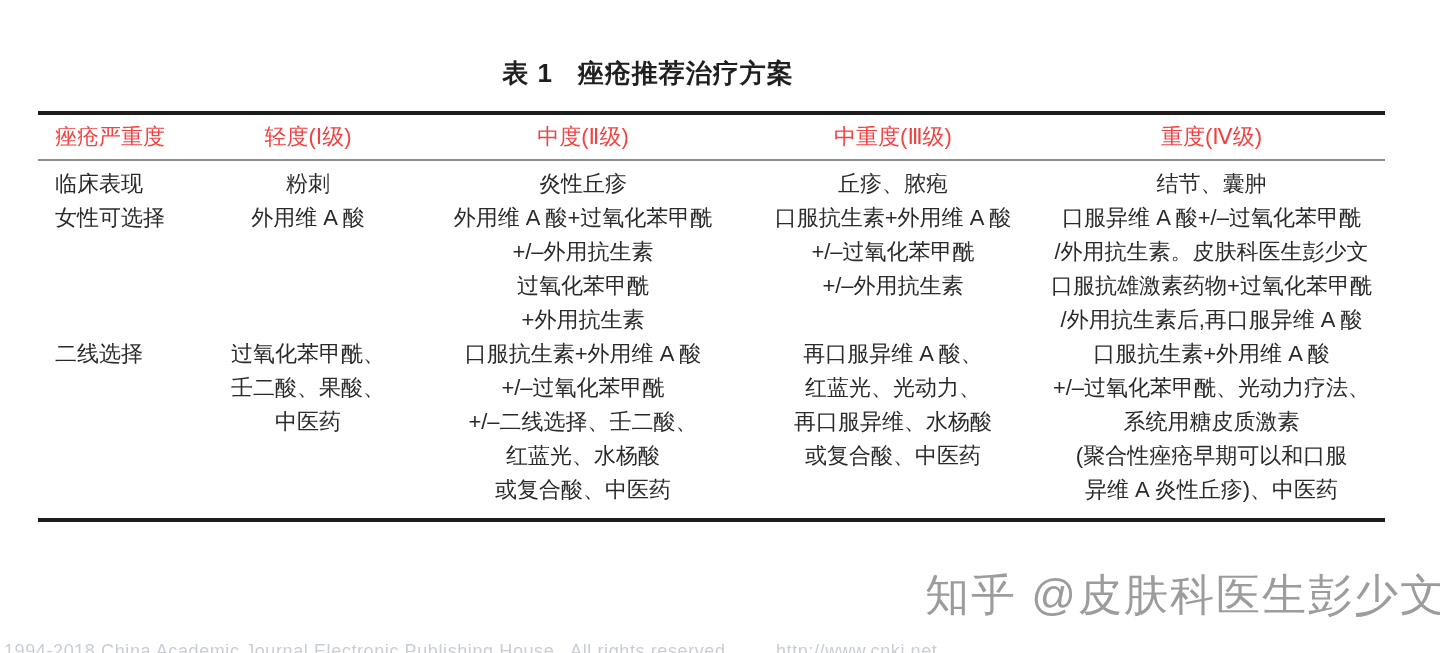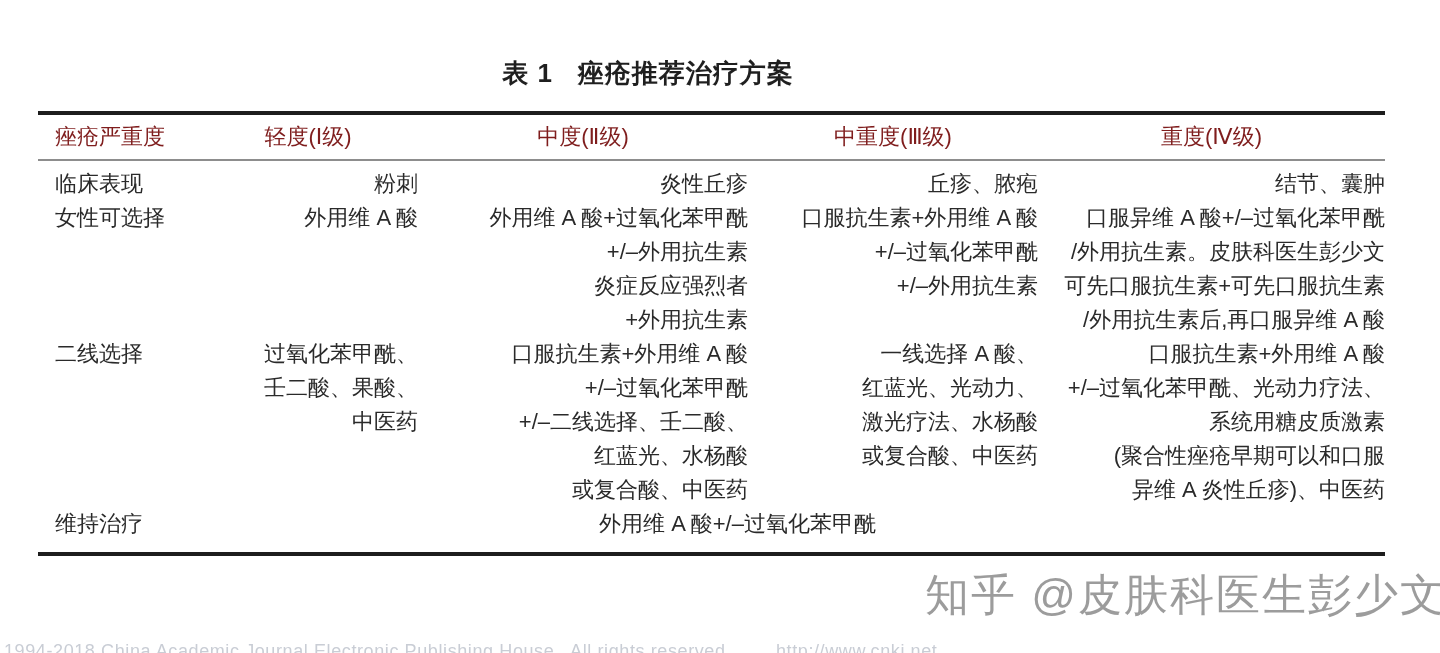--- a/index.html
+++ b/index.html
@@ -44,21 +44,21 @@
   col.c3 { width: 290px; }
   col.c4 { width: 347px; }
   thead th {
     font-weight: normal;
     font-size: 22px;
     text-align: center;
     vertical-align: middle;
     height: 44px;
     padding: 0;
     border-bottom: 2px solid #8d8d8d;
-    color: #7f1d1d;
+    color: #ef4444;
     white-space: nowrap;
   }
   thead th.row-label-header {
     text-align: left;
     padding-left: 17px;
   }
   tbody td {
     vertical-align: top;
     text-align: center;
     padding: 0;
@@ -69,21 +69,21 @@
   tbody td.row-label {
     text-align: left;
     padding-left: 17px;
   }
   tbody tr:first-child td { padding-top: 6px; }
   tbody tr:last-child td { padding-bottom: 11px; }
   td.spanning {
     text-align: center;
     padding-right: 108px;
   }
-  .cell-line { line-height: 34px; text-align: right; }
+  .cell-line { line-height: 34px; }
   .watermark {
     position: absolute;
     top: 566px;
     left: 925px;
     font-size: 44px;
     letter-spacing: 2px;
     color: rgba(148, 148, 148, 0.92);
     text-shadow: 3px 3px 0 #ffffff;
     white-space: nowrap;
     font-weight: normal;
@@ -138,65 +138,61 @@
         </td>
       </tr>
       <tr>
         <td class="row-label">女性可选择</td>
         <td>
           <div class="cell-line">外用维 A 酸</div>
         </td>
         <td>
           <div class="cell-line">外用维 A 酸+过氧化苯甲酰</div>
           <div class="cell-line">+/–外用抗生素</div>
-          <div class="cell-line">炎症反应强烈者</div>
+          <div class="cell-line">过氧化苯甲酰</div>
           <div class="cell-line">+外用抗生素</div>
         </td>
         <td>
           <div class="cell-line">口服抗生素+外用维 A 酸</div>
           <div class="cell-line">+/–过氧化苯甲酰</div>
           <div class="cell-line">+/–外用抗生素</div>
         </td>
         <td>
           <div class="cell-line">口服异维 A 酸+/–过氧化苯甲酰</div>
           <div class="cell-line">/外用抗生素。皮肤科医生彭少文</div>
-          <div class="cell-line">可先口服抗生素+可先口服抗生素</div>
+          <div class="cell-line">口服抗雄激素药物+过氧化苯甲酰</div>
           <div class="cell-line">/外用抗生素后,再口服异维 A 酸</div>
         </td>
       </tr>
       <tr>
         <td class="row-label">二线选择</td>
         <td>
           <div class="cell-line">过氧化苯甲酰、</div>
           <div class="cell-line">壬二酸、果酸、</div>
           <div class="cell-line">中医药</div>
         </td>
         <td>
           <div class="cell-line">口服抗生素+外用维 A 酸</div>
           <div class="cell-line">+/–过氧化苯甲酰</div>
           <div class="cell-line">+/–二线选择、壬二酸、</div>
           <div class="cell-line">红蓝光、水杨酸</div>
           <div class="cell-line">或复合酸、中医药</div>
         </td>
         <td>
-          <div class="cell-line">一线选择 A 酸、</div>
+          <div class="cell-line">再口服异维 A 酸、</div>
           <div class="cell-line">红蓝光、光动力、</div>
-          <div class="cell-line">激光疗法、水杨酸</div>
+          <div class="cell-line">再口服异维、水杨酸</div>
           <div class="cell-line">或复合酸、中医药</div>
         </td>
         <td>
           <div class="cell-line">口服抗生素+外用维 A 酸</div>
           <div class="cell-line">+/–过氧化苯甲酰、光动力疗法、</div>
           <div class="cell-line">系统用糖皮质激素</div>
           <div class="cell-line">(聚合性痤疮早期可以和口服</div>
           <div class="cell-line">异维 A 炎性丘疹)、中医药</div>
         </td>
       </tr>
-      <tr>
-        <td class="row-label">维持治疗</td>
-        <td colspan="4" class="spanning">外用维 A 酸+/–过氧化苯甲酰</td>
-      </tr>
     </tbody>
 </table>
 
 <div class="watermark">知乎 @皮肤科医生彭少文</div>
 
 <div class="footer-copyright">1994-2018 China Academic Journal Electronic Publishing House.  All rights reserved.        http://www.cnki.net</div>
 
 </body></html>

